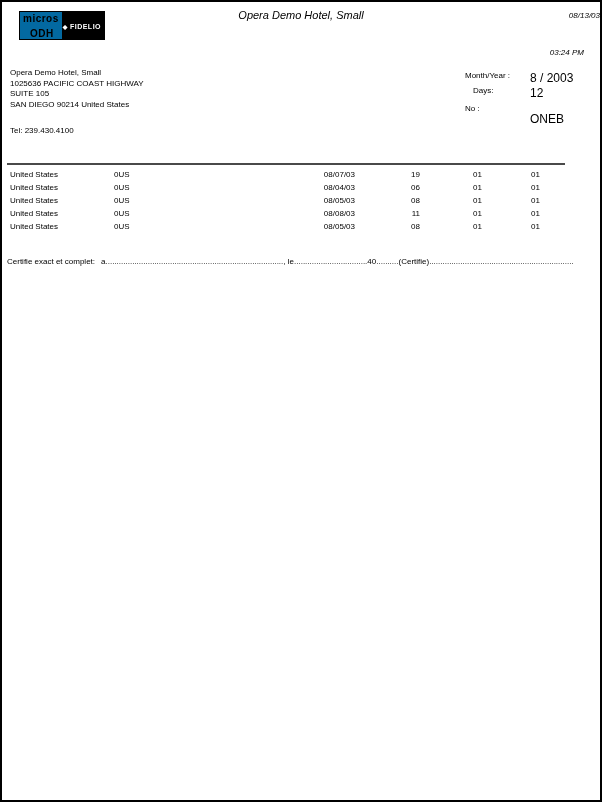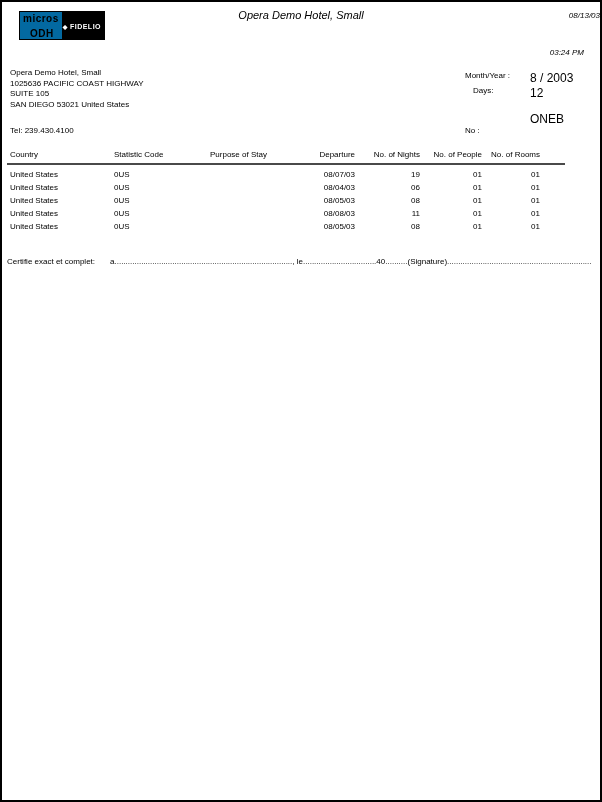--- a/index.html
+++ b/index.html
@@ -48,21 +48,21 @@
   }
   .grid-row .c { overflow: hidden; white-space: nowrap; }
   .grid-row .num { text-align: right; padding-right: 3px; }
   .header-rule { position: absolute; left: 5px; top: 161px; width: 558px; height: 2px; background: #4a4a4a; }
 
   
   .cert {
     position: absolute; left: 5px; top: 255px; width: 594px;
     font-size: 8px; white-space: nowrap; overflow: hidden; letter-spacing: 0;
   }
-  .cert .lbl { margin-right: 15px; }
+  .cert .lbl { margin-right: 6px; }
 </style>
 </head>
 <body>
 
 <div class="page">
 
   <div class="logo">
     <span class="logo-micros">micros</span>
     <span class="logo-fidelio">
         <span class="logo-diamond">◆</span>
@@ -73,40 +73,31 @@
 
   <div class="t it center" style="top:8px; font-size:11px;">Opera Demo Hotel, Small</div>
   <div class="t it" style="top:9px; right:0;">08/13/03</div>
 
   <div class="t it" style="top:46px; right:16px;">03:24 PM</div>
 
   <div class="addr">
     <div>Opera Demo Hotel, Small</div>
     <div>1025636 PACIFIC COAST HIGHWAY</div>
     <div>SUITE 105</div>
-    <div>SAN DIEGO 53021 United States</div>
+    <div>SAN DIEGO 90214 United States</div>
   </div>
   <div class="t" style="left:8px; top:124px;">Tel: 239.430.4100</div>
 
   <div class="param-label" style="top:69px;">Month/Year :</div>
   <div class="param-value" style="top:69px;">8 / 2003</div>
   <div class="param-label" style="top:84px;margin-left:8px;">Days:</div>
   <div class="param-value" style="top:84px;">12</div>
-  <div class="param-label" style="top:124px;">No :</div>
+  <div class="param-label" style="top:102px;">No :</div>
   <div class="param-value" style="top:110px;">ONEB</div>
 
-  <div class="grid-row" style="top:147px;">
-    <div class="c">Country</div>
-    <div class="c">Statistic Code</div>
-    <div class="c">Purpose of Stay</div>
-    <div class="c num">Departure</div>
-    <div class="c num">No. of Nights</div>
-    <div class="c num">No. of People</div>
-    <div class="c num">No. of Rooms</div>
-  </div>
   <div class="header-rule"></div>
 
   <div class="grid-row" style="top:167px;">
     <div class="c">United States</div>
     <div class="c">0US</div>
     <div class="c"></div>
     <div class="c num">08/07/03</div>
     <div class="c num">19</div>
     <div class="c num">01</div>
     <div class="c num">01</div>
@@ -141,15 +132,15 @@
   <div class="grid-row" style="top:219px;">
     <div class="c">United States</div>
     <div class="c">0US</div>
     <div class="c"></div>
     <div class="c num">08/05/03</div>
     <div class="c num">08</div>
     <div class="c num">01</div>
     <div class="c num">01</div>
   </div>
 
-  <div class="cert"><span class="lbl">Certifie exact et complet:</span><span>a</span><span>................................................................................</span><span>, le</span><span>.................................</span><span>40</span><span>..........</span><span>(Signature)</span><span>.................................................................</span></div>
+  <div class="cert"><span class="lbl">Certifie exact et complet:</span><span>a</span><span>................................................................................</span><span>, le</span><span>.................................</span><span>40</span><span>..........</span><span>(Certifie)</span><span>.................................................................</span></div>
 
 </div>
 
 </body></html>

